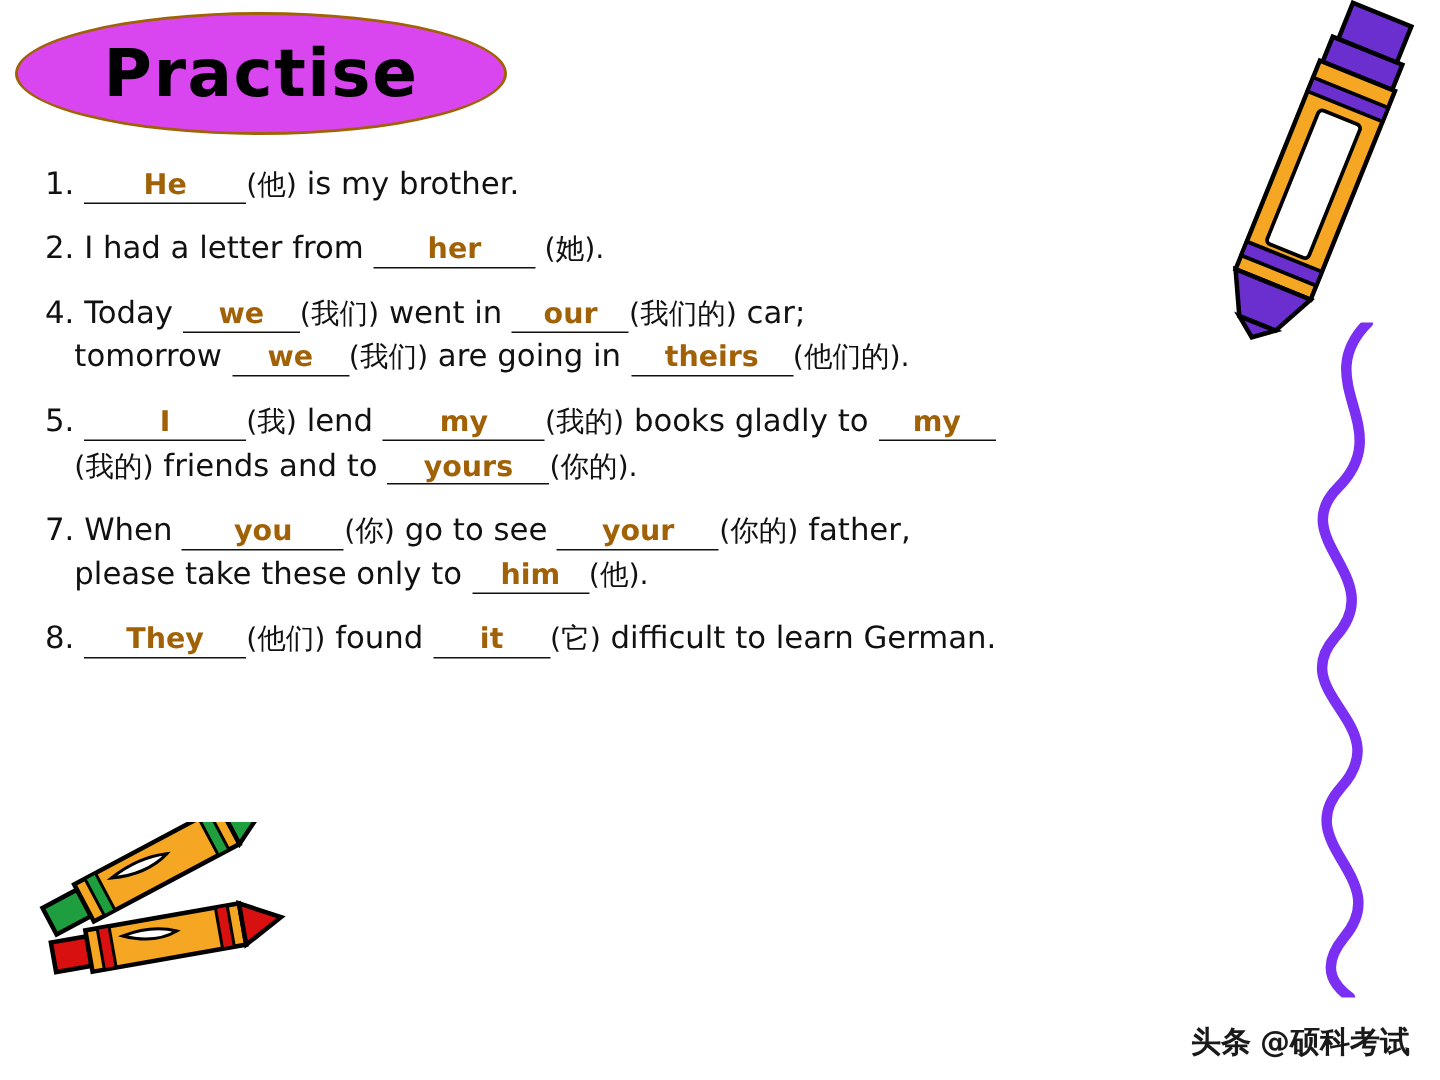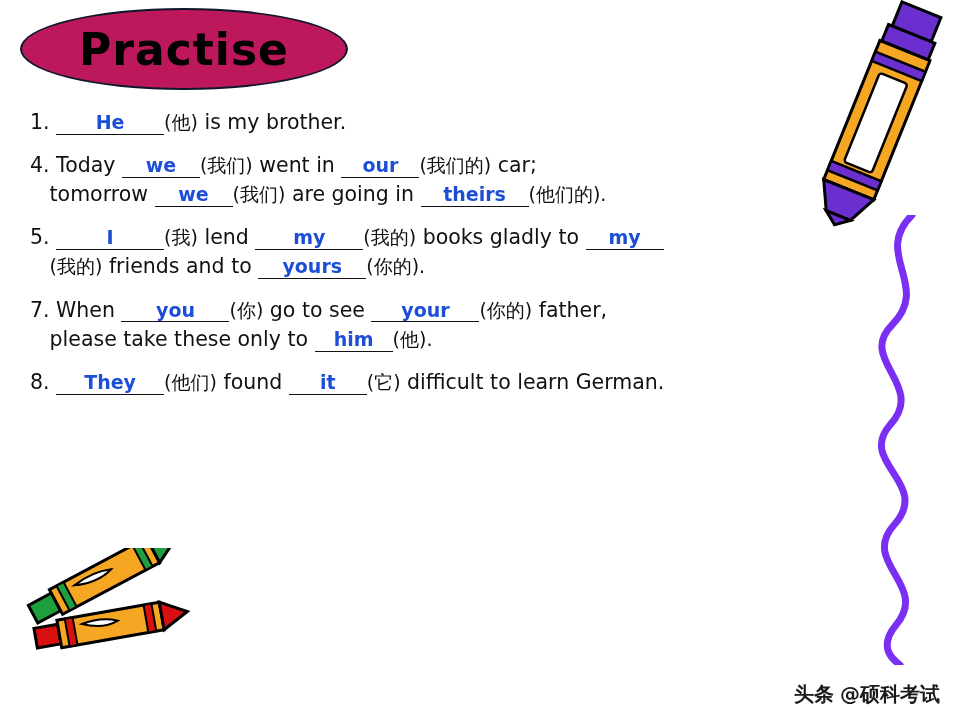--- a/index.html
+++ b/index.html
@@ -11,26 +11,26 @@
     height: 720px;
     background: #ffffff;
     font-family: "Liberation Sans", sans-serif;
     overflow: hidden;
     position: relative;
   }
 
   
   #title-bubble {
     position: absolute;
-    left: 20px;
+    left: 10px;
     top: 8px;
     width: 324px;
     height: 78px;
-    background: #be185d;
-    border: 2px solid #0f172a;
+    background: #d946ef;
+    border: 2px solid #a16207;
     border-radius: 50% / 50%;
     display: flex;
     align-items: center;
     justify-content: center;
   }
   #title-text {
     font-family: "DejaVu Sans", sans-serif;
     font-size: 44px;
     font-weight: bold;
     color: #000000;
@@ -53,21 +53,21 @@
     white-space: normal;
   }
   .exercise-item .num {
     font-family: "DejaVu Sans", sans-serif;
   }
   .blank {
     display: inline-block;
     position: relative;
     text-align: center;
     border-bottom: 1.6px solid #111111;
-    color: #1d4ed8;
+    color: #a16207;
     font-weight: bold;
     font-family: "DejaVu Sans", sans-serif;
     font-size: 19px;
     line-height: 1.05;
     vertical-align: baseline;
     padding: 0 2px 1px 2px;
     min-width: 86px;
   }
   .blank.w-sm { min-width: 74px; }
   .blank.w-lg { min-width: 104px; }
@@ -148,20 +148,21 @@
     <polygon points="142,62 168,76 142,90" fill="#d81010" stroke="#000" stroke-width="3"></polygon>
   </g>
 </svg>
 
 <svg id="purple-squiggle" viewBox="0 0 90 450">
   <path d="M60 0 C 20 40, 80 70, 40 110 C 5 145, 75 170, 38 210 C 5 248, 80 268, 42 310 C 8 348, 78 370, 44 410 C 26 432, 40 444, 48 450" fill="none" stroke="#7b2ff2" stroke-width="7" stroke-linecap="round"></path>
 </svg>
 
 <div id="exercise-list">
     <div class="exercise-item"><span class="num">1.</span> <span class="blank w-lg">He</span><span class="cn">(他)</span><span> is my brother.</span></div>
+    <div class="exercise-item"><span class="num">2.</span> <span>I had a letter from </span><span class="blank w-lg">her</span><span class="cn"> (她).</span></div>
     <div class="exercise-item"><span class="num">4.</span> <span>Today </span><span class="blank w-sm">we</span><span class="cn">(我们)</span><span> went in </span><span class="blank w-sm">our</span><span class="cn">(我们的)</span><span> car;</span><br>&nbsp;&nbsp;&nbsp;<span>tomorrow </span><span class="blank w-sm">we</span><span class="cn">(我们)</span><span> are going in </span><span class="blank w-lg">theirs</span><span class="cn">(他们的).</span></div>
     <div class="exercise-item"><span class="num">5.</span> <span class="blank w-lg">I</span><span class="cn">(我)</span><span> lend </span><span class="blank w-lg">my</span><span class="cn">(我的)</span><span> books gladly to </span><span class="blank w-sm">my</span><br>&nbsp;&nbsp;&nbsp;<span class="cn">(我的)</span><span> friends and to </span><span class="blank w-lg">yours</span><span class="cn">(你的).</span></div>
     <div class="exercise-item"><span class="num">7.</span> <span>When </span><span class="blank w-lg">you</span><span class="cn">(你)</span><span> go to see </span><span class="blank w-lg">your</span><span class="cn">(你的)</span><span> father,</span><br>&nbsp;&nbsp;&nbsp;<span>please take these only to </span><span class="blank w-sm">him</span><span class="cn">(他).</span></div>
     <div class="exercise-item"><span class="num">8.</span> <span class="blank w-lg">They</span><span class="cn">(他们)</span><span> found </span><span class="blank w-sm">it</span><span class="cn">(它)</span><span> difficult to learn German.</span></div>
   </div>
 
 <div id="watermark">
   <span class="wm-logo">头条</span>
   <span>@硕科考试</span>
 </div>

